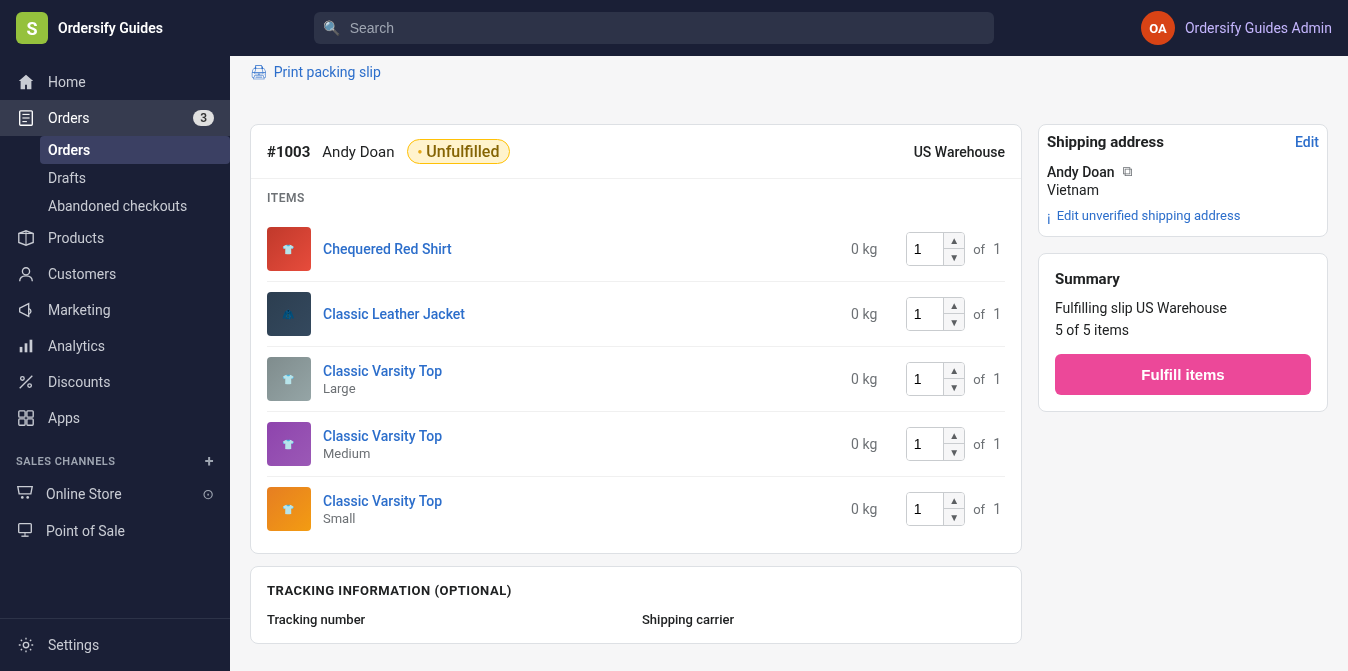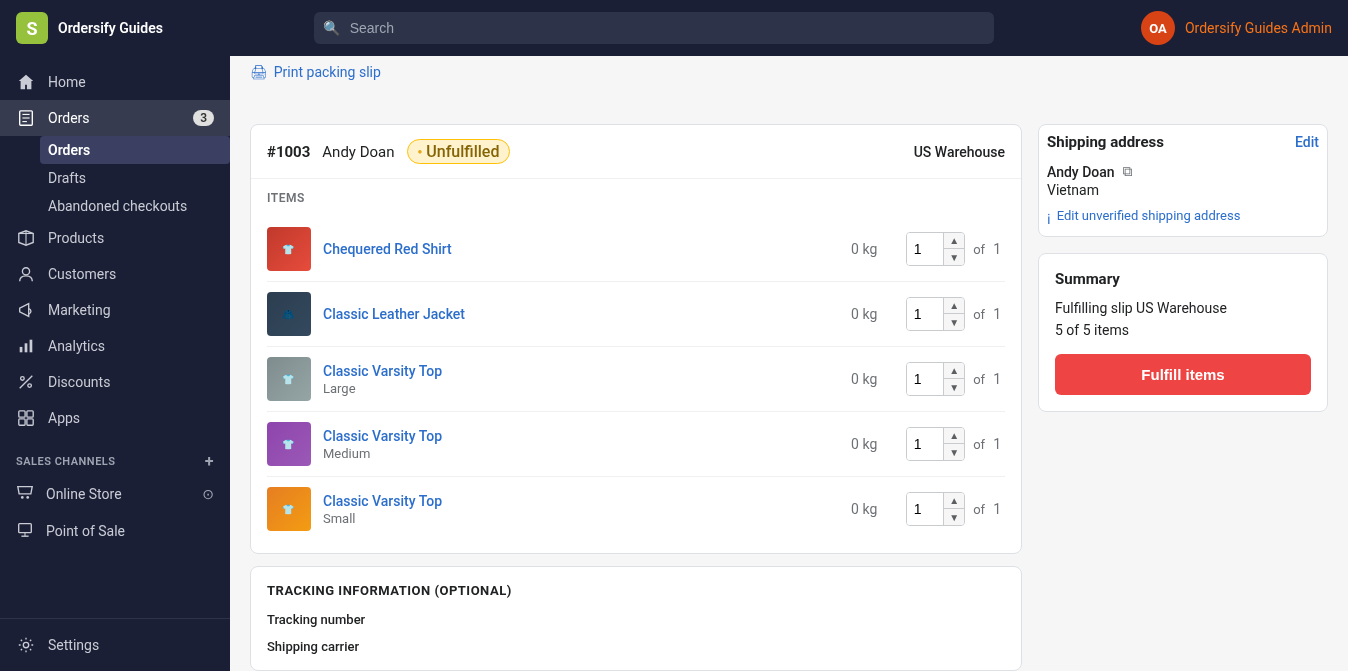--- a/index.html
+++ b/index.html
@@ -32,21 +32,21 @@
     .sidebar-channel-item .label { flex: 1; }
     .sidebar-channel-item .eye-icon { color: #9fa6b2; font-size: 14px; }
 
     .sidebar-bottom { border-top: 1px solid #2d3348; padding: 8px 0; }
     .sidebar-bottom .sidebar-item { color: #c9ccd4; }
     .search-bar { flex: 1; max-width: 680px; margin: 0 auto; position: relative; }
     .search-bar input { width: 100%; padding: 8px 12px 8px 36px; border-radius: 6px; border: none; background: #2d3348; color: #fff; font-size: 14px; outline: none; }
     .search-bar input::placeholder { color: #9fa6b2; }
     .search-icon { position: absolute; left: 10px; top: 50%; transform: translateY(-50%); color: #9fa6b2; font-size: 14px; }
     .user-avatar { width: 34px; height: 34px; background: #d84315; border-radius: 50%; display: flex; align-items: center; justify-content: center; color: white; font-weight: 700; font-size: 13px; flex-shrink: 0; margin-left: auto; }
-    .user-name { color: #f97316; font-size: 14px; }
+    .user-name { color: #c4b5fd; font-size: 14px; }
 
     
     .main { flex: 1; display: flex; flex-direction: column; overflow: hidden; }
     .page-title { font-size: 22px; font-weight: 700; color: #202223; }
     .main-content { flex: 1; overflow-y: auto; display: flex; gap: 16px; padding: 20px; align-items: flex-start; }
     .left-col { flex: 1; min-width: 0; display: flex; flex-direction: column; gap: 0; }
     .right-col { width: 290px; flex-shrink: 0; display: flex; flex-direction: column; gap: 16px; }
 
     
     .order-card { background: #fff; border: 1px solid #dde0e4; border-radius: 8px; }
@@ -71,40 +71,40 @@
     .qty-input { width: 36px; border: none; text-align: center; font-size: 14px; padding: 4px 2px; outline: none; }
     .qty-of { color: #6d7175; font-size: 13px; padding: 0 4px; display: flex; align-items: center; }
     .qty-max { color: #6d7175; font-size: 14px; display: flex; align-items: center; padding-right: 4px; }
     .qty-arrows { display: flex; flex-direction: column; border-left: 1px solid #c9cccf; }
     .qty-arrow { background: #f6f6f7; border: none; cursor: pointer; display: flex; align-items: center; justify-content: center; width: 20px; height: 16px; font-size: 10px; color: #5c5f62; }
     .qty-arrow:first-child { border-bottom: 1px solid #c9cccf; }
 
     
     .tracking-section { background: #fff; border: 1px solid #dde0e4; border-radius: 8px; margin-top: 12px; padding: 16px; }
     .tracking-title { font-size: 13px; font-weight: 700; color: #202223; text-transform: uppercase; letter-spacing: 0.5px; margin-bottom: 14px; }
-    .tracking-grid { display: grid; grid-template-columns: 1fr; gap: 12px; }
+    .tracking-grid { display: grid; grid-template-columns: 1fr 1fr; gap: 12px; }
     .form-group { display: flex; flex-direction: column; gap: 4px; }
     .form-label { font-size: 13px; color: #202223; font-weight: 500; }
 
     
     .shipping-card { background: #fff; border: 1px solid #dde0e4; border-radius: 8px; padding: 8px; }
     .shipping-header { display: flex; align-items: center; justify-content: space-between; margin-bottom: 12px; }
     .shipping-title { font-size: 15px; font-weight: 700; }
     .shipping-edit { color: #2c6ecb; font-size: 14px; cursor: pointer; font-weight: 500; }
     .shipping-name { font-size: 14px; font-weight: 500; margin-bottom: 2px; display: flex; align-items: center; gap: 8px; }
     .shipping-copy-icon { color: #6d7175; font-size: 14px; cursor: pointer; }
     .shipping-country { font-size: 14px; color: #202223; margin-bottom: 10px; }
     .shipping-warning { display: flex; align-items: flex-start; gap: 6px; color: #2c6ecb; font-size: 13px; cursor: pointer; }
     .shipping-warning-icon { font-size: 14px; margin-top: 1px; flex-shrink: 0; }
 
     .summary-card { background: #fff; border: 1px solid #dde0e4; border-radius: 8px; padding: 16px; }
     .summary-title { font-size: 15px; font-weight: 700; margin-bottom: 12px; }
     .summary-line { font-size: 14px; color: #202223; margin-bottom: 6px; }
     .summary-items { font-size: 14px; color: #202223; margin-bottom: 16px; }
-    .fulfill-btn { width: 100%; background: #ef4444; color: #fff; border: none; border-radius: 6px; padding: 12px; font-size: 15px; font-weight: 600; cursor: pointer; }
+    .fulfill-btn { width: 100%; background: #ec4899; color: #fff; border: none; border-radius: 6px; padding: 12px; font-size: 15px; font-weight: 600; cursor: pointer; }
 
     
     .cancel-btn { background: #fff; border: 1px solid #c9cccf; border-radius: 6px; padding: 8px 16px; font-size: 14px; font-weight: 500; cursor: pointer; color: #202223; }
 
     
     .print-link { display: flex; align-items: center; gap: 6px; color: #2c6ecb; font-size: 14px; cursor: pointer; text-decoration: none; margin-bottom: 12px; }
 
     
     .svg-icon { width: 18px; height: 18px; fill: currentColor; }
   </style>

